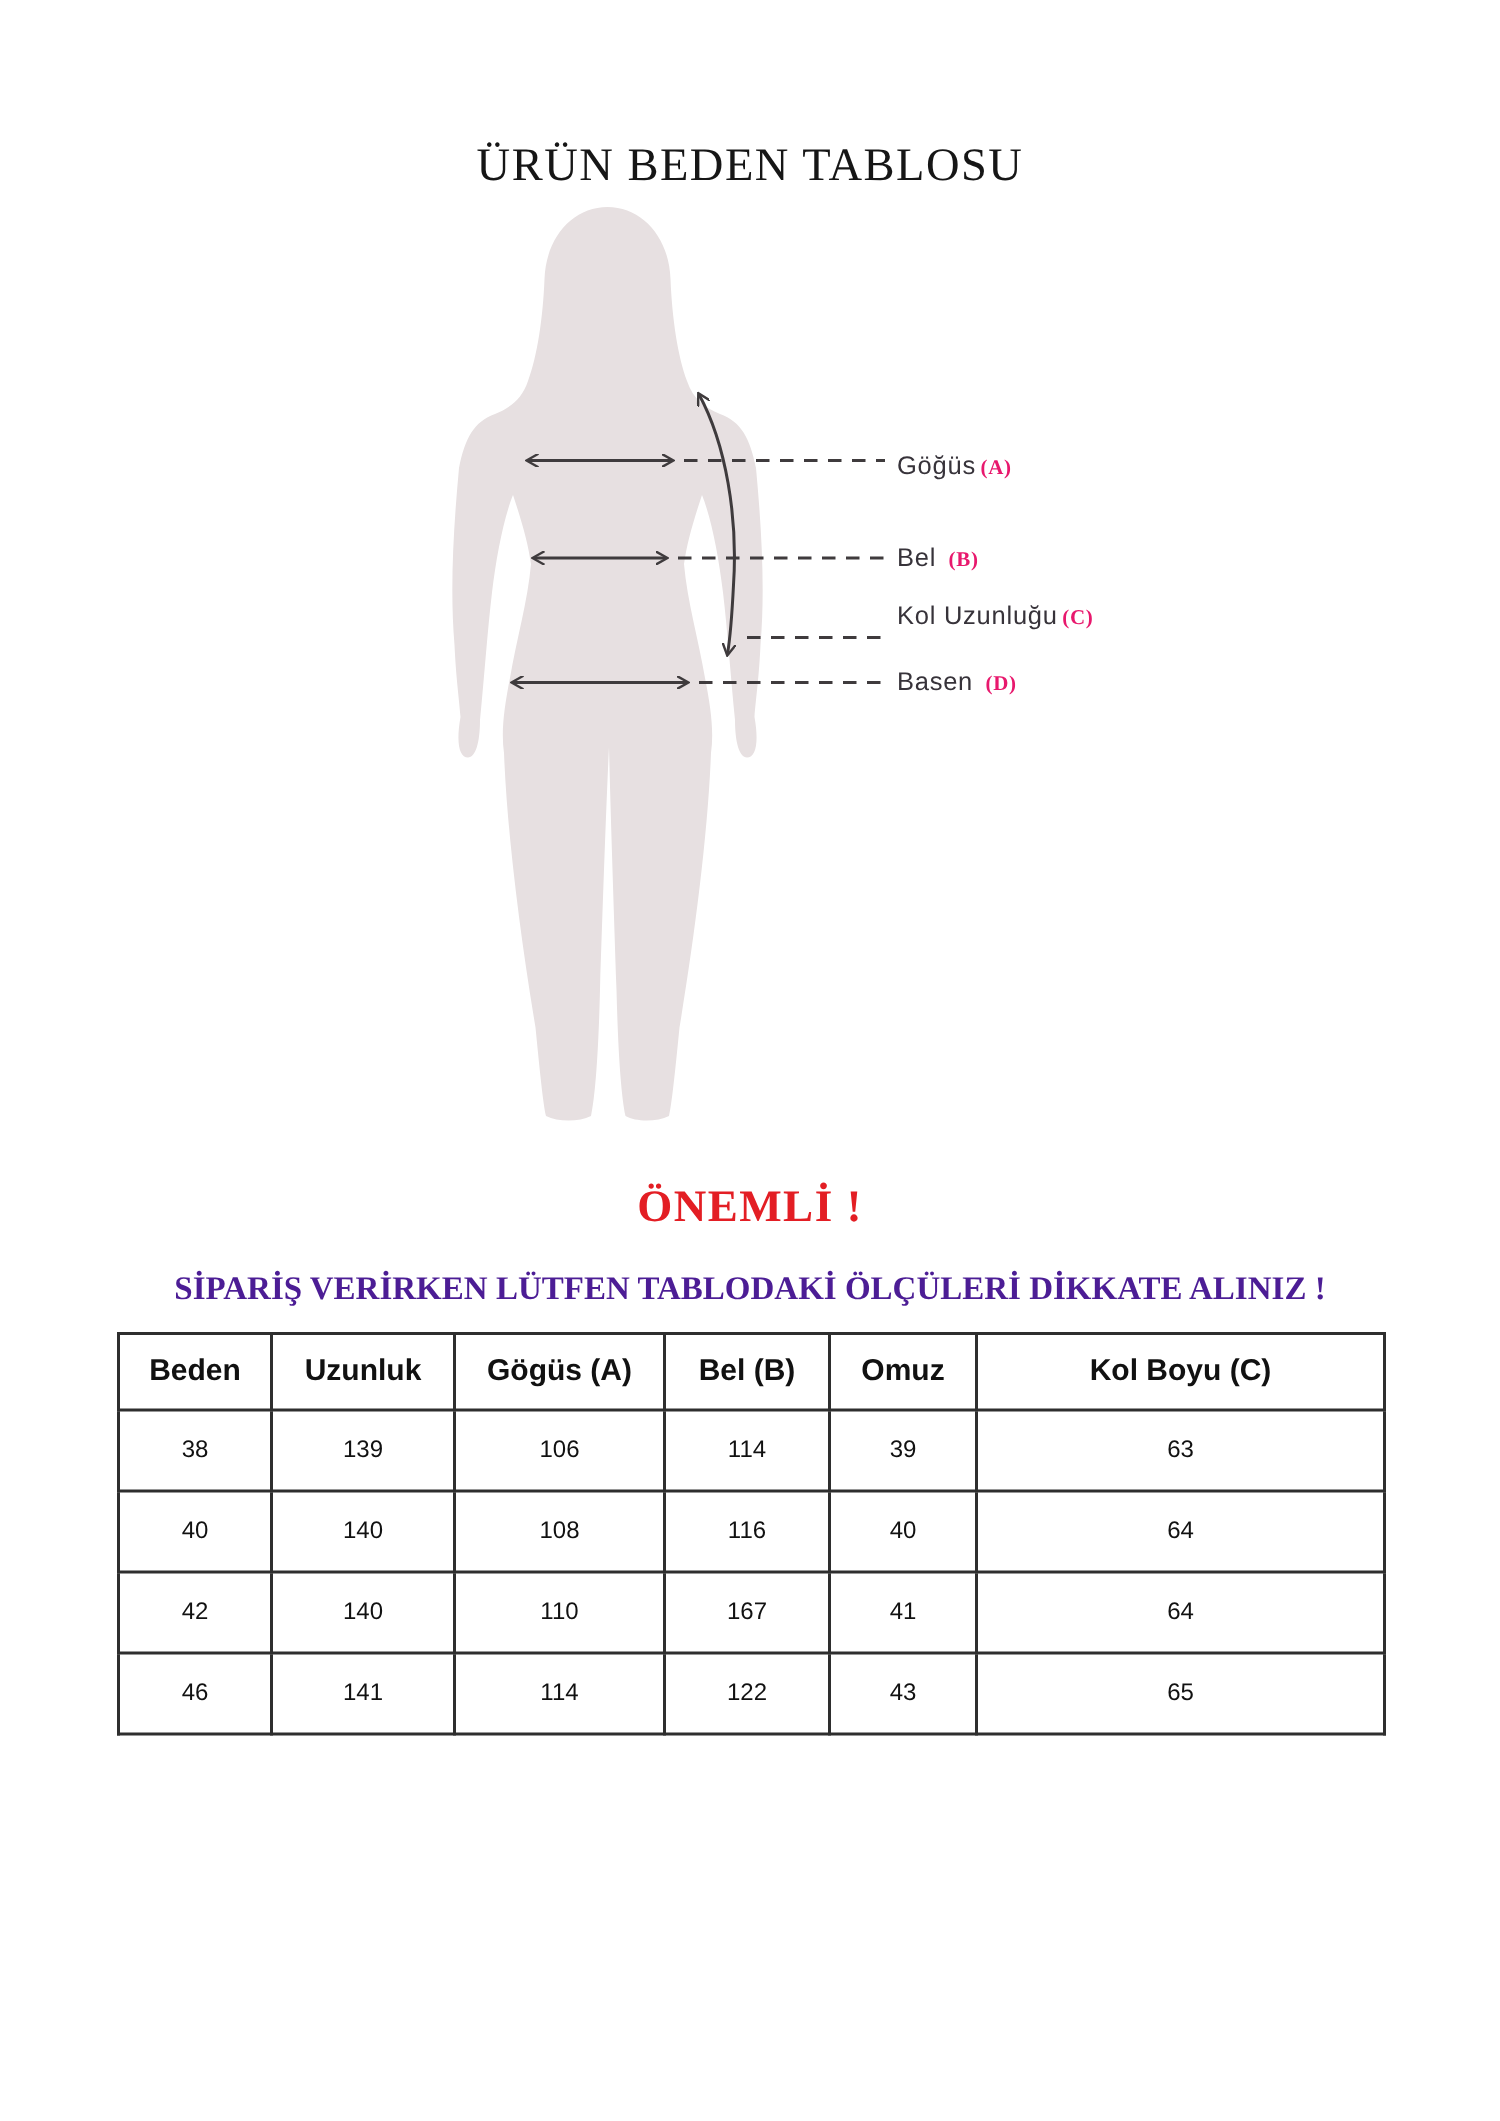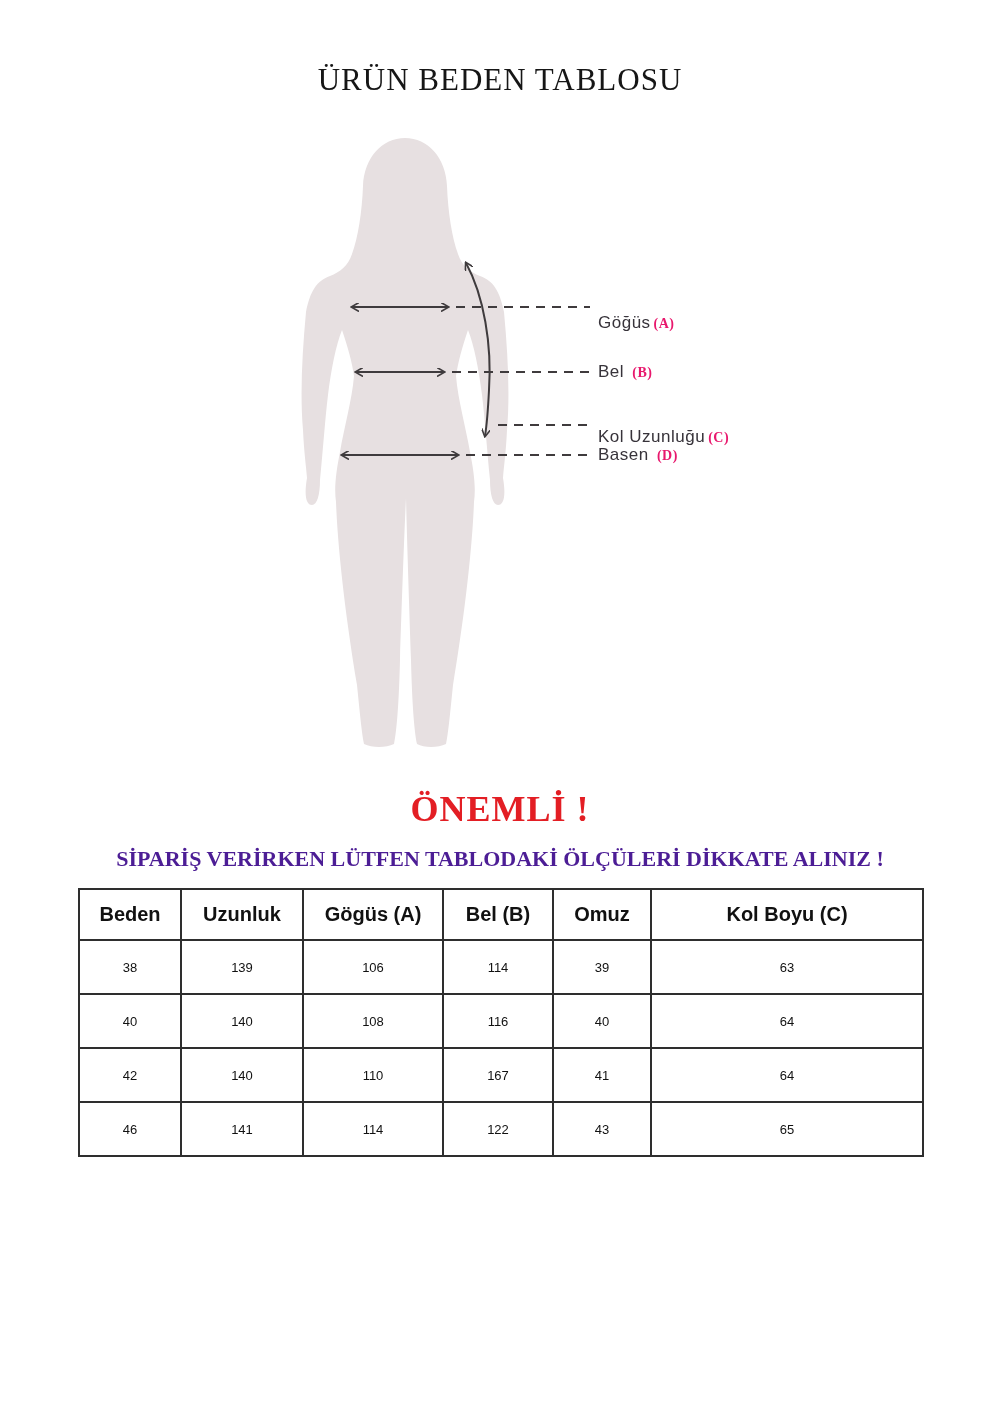--- a/index.html
+++ b/index.html
@@ -1,53 +1,53 @@
 <!DOCTYPE html>
 <html><head>
 <meta charset="utf-8">
 <style>
   html,body{margin:0;padding:0;}
   body{
     width:1000px;height:1414px;position:relative;background:#ffffff;
     font-family:"Liberation Sans",sans-serif;color:#161616;overflow:hidden;
   }
   .page-title{
-    position:absolute;top:62px;left:0;width:1000px;text-align:center;
+    position:absolute;top:92px;left:0;width:1000px;text-align:center;
     font-family:"Liberation Serif",serif;font-size:31px;letter-spacing:1px;
     color:#161616;
   }
   .diagram-svg{position:absolute;left:0;top:0;}
   .measure-label{
     position:absolute;left:598px;font-size:17px;color:#37333a;
     letter-spacing:0.5px;white-space:nowrap;line-height:22px;
   }
   .measure-label .suffix{
     font-family:"Liberation Serif",serif;font-weight:bold;
     color:#e8186d;font-size:14px;margin-left:3px;
   }
   .notice-heading{
     position:absolute;top:788px;left:0;width:1000px;text-align:center;
-    font-family:"Liberation Serif",serif;font-weight:bold;font-size:36px;
+    font-family:"Liberation Serif",serif;font-weight:bold;font-size:30px;
     color:#e31e24;letter-spacing:1px;
   }
   .notice-warning{
     position:absolute;top:846px;left:0;width:1000px;text-align:center;
     font-family:"Liberation Serif",serif;font-weight:bold;font-size:22px;
     color:#4c1d95;
   }
   table.size-table{
     position:absolute;left:78px;top:888px;width:844px;
     border-collapse:collapse;table-layout:fixed;
   }
   .size-table th,.size-table td{
     border:2px solid #2e2e2e;text-align:center;vertical-align:middle;
     color:#111;padding:0;margin-top:21px;
   }
   .size-table th{height:49px;font-size:20px;font-weight:bold;}
-  .size-table td{height:52px;font-size:13px;font-weight:normal;}
+  .size-table td{height:52px;font-size:16px;font-weight:normal;}
 </style>
 </head>
 <body>
 
 <div class="page-title">ÜRÜN BEDEN TABLOSU</div>
 
 <svg class="diagram-svg" width="1000" height="780" viewBox="0 0 1000 780">
   <defs>
     <marker id="arrowhead" markerWidth="9" markerHeight="9" refX="7" refY="4.5" orient="auto-start-reverse" markerUnits="userSpaceOnUse">
       <path d="M0,0 L8,4.5 L0,9" fill="none" stroke="#3f3b3d" stroke-width="1.6"></path>
@@ -107,27 +107,27 @@
     <path d="M 466 263 C 484 296 492 345 489 390 C 488 410 487 424 485 436" marker-start="url(#arrowhead)" marker-end="url(#arrowhead)"></path>
     <line x1="498" y1="425" x2="590" y2="425" stroke-dasharray="9 7"></line>
   </g>
 
   <g stroke="#3f3b3d" stroke-width="2" fill="none">
     <line x1="342" y1="455" x2="458" y2="455" marker-start="url(#arrowhead)" marker-end="url(#arrowhead)"></line>
     <line x1="466" y1="455" x2="590" y2="455" stroke-dasharray="9 7"></line>
   </g>
 </svg>
 
-<div class="measure-label" style="top:312px;">
+<div class="measure-label" style="top:300px;">
   <span>Göğüs</span><span class="suffix">(A)</span>
 </div>
 <div class="measure-label" style="top:361px;">
   <span>Bel</span> <span class="suffix">(B)</span>
 </div>
-<div class="measure-label" style="top:426px;">
+<div class="measure-label" style="top:400px;">
   <span>Kol Uzunluğu</span><span class="suffix">(C)</span>
 </div>
 <div class="measure-label" style="top:444px;">
   <span>Basen</span> <span class="suffix">(D)</span>
 </div>
 
 <div class="notice-heading">ÖNEMLİ !</div>
 <div class="notice-warning">SİPARİŞ VERİRKEN LÜTFEN TABLODAKİ ÖLÇÜLERİ DİKKATE ALINIZ !</div>
 
 <table class="size-table">

